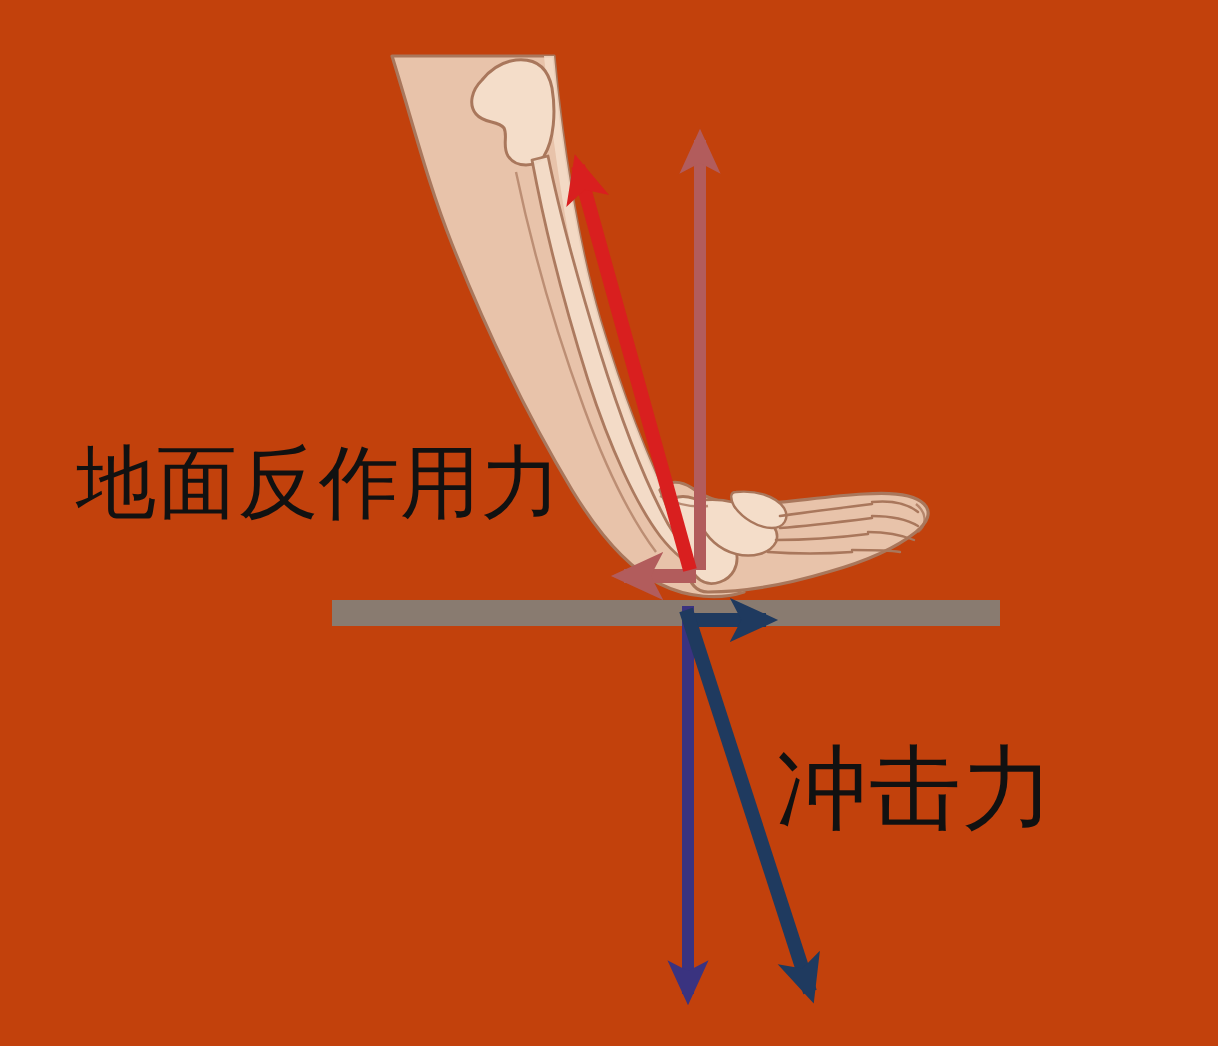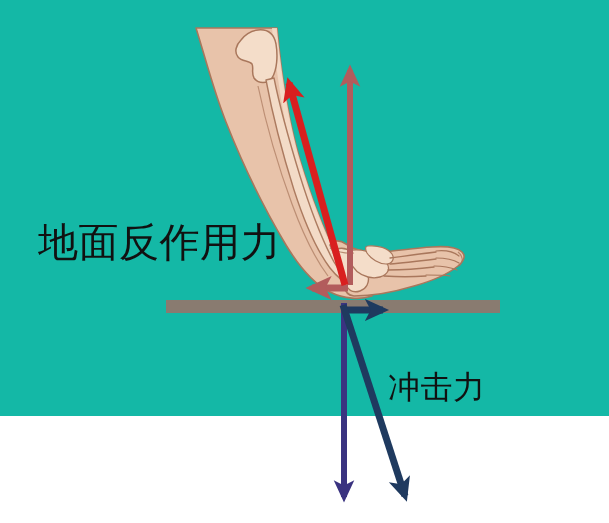--- a/index.html
+++ b/index.html
@@ -9,22 +9,22 @@
   }
   body {
     width: 609px;
     height: 523px;
     overflow: hidden;
     font-family: "DejaVu Sans", "Liberation Sans", sans-serif;
   }
   #diagram-root {
     position: relative;
     width: 609px;
-    height: 416px;
-    background: #14b8a6;
+    height: 523px;
+    background: #c2410c;
   }
   #figure-svg {
     position: absolute;
     top: 0;
     left: 0;
     width: 609px;
     height: 523px;
     display: block;
   }
   .label-text {
@@ -38,21 +38,21 @@
     user-select: none;
   }
   #label-ground-reaction {
     left: 38px;
     top: 222px;
     font-size: 40px;
   }
   #label-impact-force {
     left: 388px;
     top: 371px;
-    font-size: 32px;
+    font-size: 46px;
   }
 </style>
 </head>
 <body>
 
 <div id="diagram-root">
 
   <svg id="figure-svg" viewBox="0 0 609 523" xmlns="http://www.w3.org/2000/svg">
 
     <defs>

